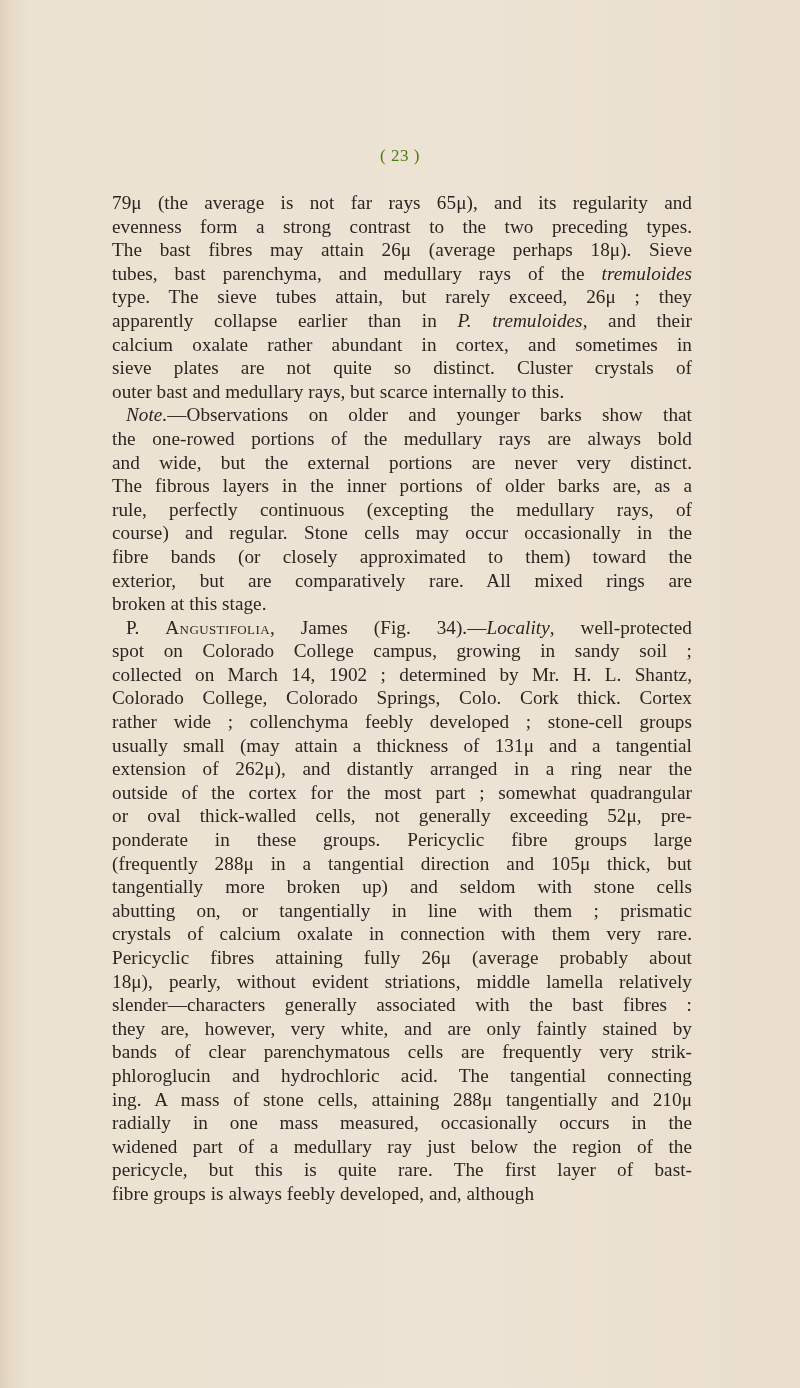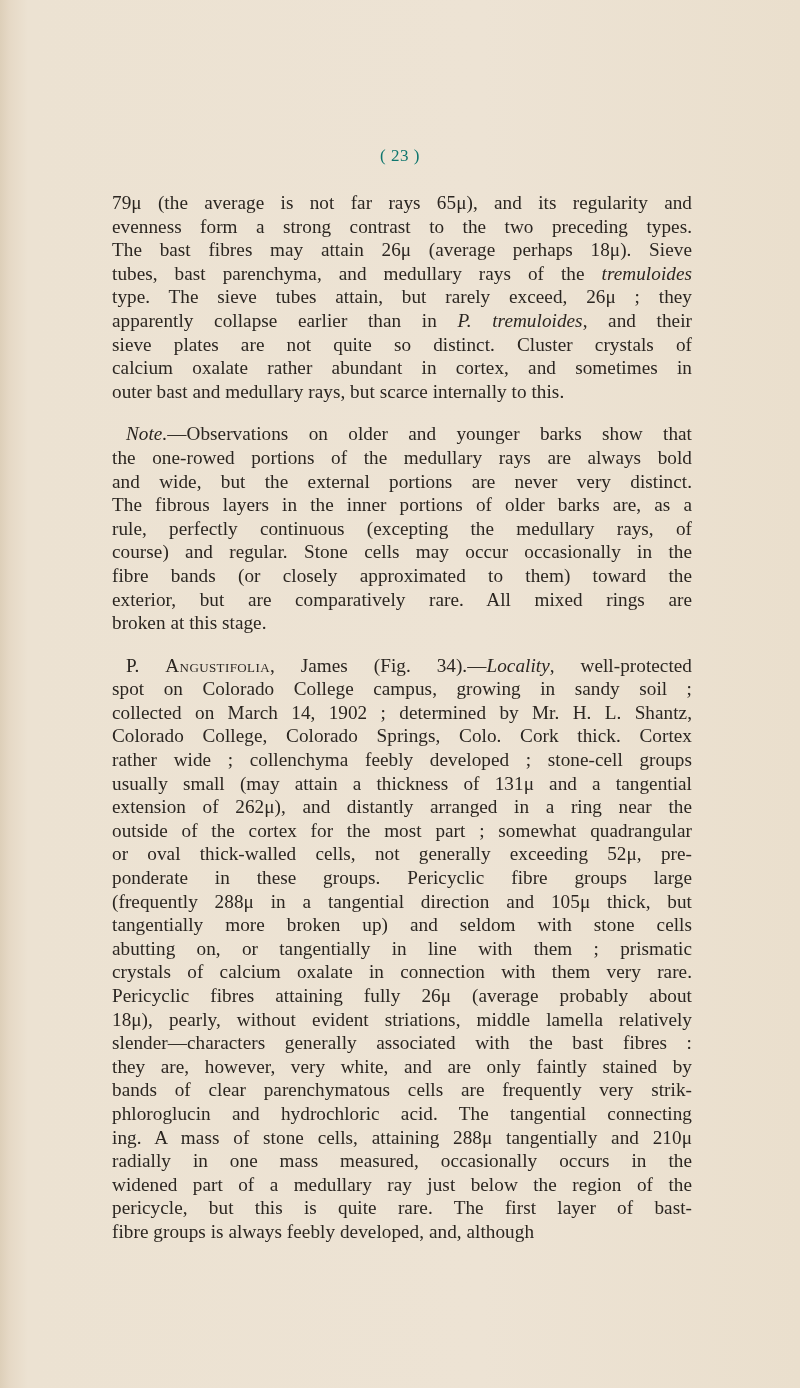--- a/index.html
+++ b/index.html
@@ -18,38 +18,38 @@
       color: #2b2621;
     }
     .page-number {
       position: absolute;
       top: 146px;
       left: 0;
       width: 800px;
       text-align: center;
       font-size: 17px;
       letter-spacing: 0.5px;
-      color: #0f766e;
+      color: #4d7c0f;
     }
     .text-block {
       position: absolute;
       left: 112px;
       top: 191px;
       width: 580px;
       font-size: 19.2px;
       line-height: 23.6px;
       text-align: justify;
       letter-spacing: 0.05px;
     }
     .para {
       margin: 0;
       text-indent: 0;
     }
     .para + .para {
-      margin-top: 19px;
+      margin-top: 0;
     }
     .line {
       display: block;
       text-align: justify;
       text-align-last: justify;
       white-space: nowrap;
       height: 23.6px;
       overflow: visible;
     }
     .line.last {
@@ -72,22 +72,22 @@
 <div class="page-number">( 23 )</div>
 
 <div class="text-block" id="text-block">
   <div class="para">
       <span class="line"><span>79μ (the average is not far rays 65μ), and its regularity and</span></span>
       <span class="line"><span>evenness form a strong contrast to the two preceding types.</span></span>
       <span class="line"><span>The bast fibres may attain 26μ (average perhaps 18μ). Sieve</span></span>
       <span class="line"><span>tubes, bast parenchyma, and medullary rays of the </span><span class="it">tremuloides</span></span>
       <span class="line"><span>type. The sieve tubes attain, but rarely exceed, 26μ ; they</span></span>
       <span class="line"><span>apparently collapse earlier than in </span><span class="it">P. tremuloides</span><span>, and their</span></span>
+      <span class="line"><span>calcium oxalate rather abundant in cortex, and sometimes in</span></span>
       <span class="line"><span>sieve plates are not quite so distinct. Cluster crystals of</span></span>
-      <span class="line"><span>calcium oxalate rather abundant in cortex, and sometimes in</span></span>
       <span class="line last"><span>outer bast and medullary rays, but scarce internally to this.</span></span>
     </div>
   <div class="para">
       <span class="line indent"><span class="it">Note.</span><span>—Observations on older and younger barks show that</span></span>
       <span class="line"><span>the one-rowed portions of the medullary rays are always bold</span></span>
       <span class="line"><span>and wide, but the external portions are never very distinct.</span></span>
       <span class="line"><span>The fibrous layers in the inner portions of older barks are, as a</span></span>
       <span class="line"><span>rule, perfectly continuous (excepting the medullary rays, of</span></span>
       <span class="line"><span>course) and regular. Stone cells may occur occasionally in the</span></span>
       <span class="line"><span>fibre bands (or closely approximated to them) toward the</span></span>

